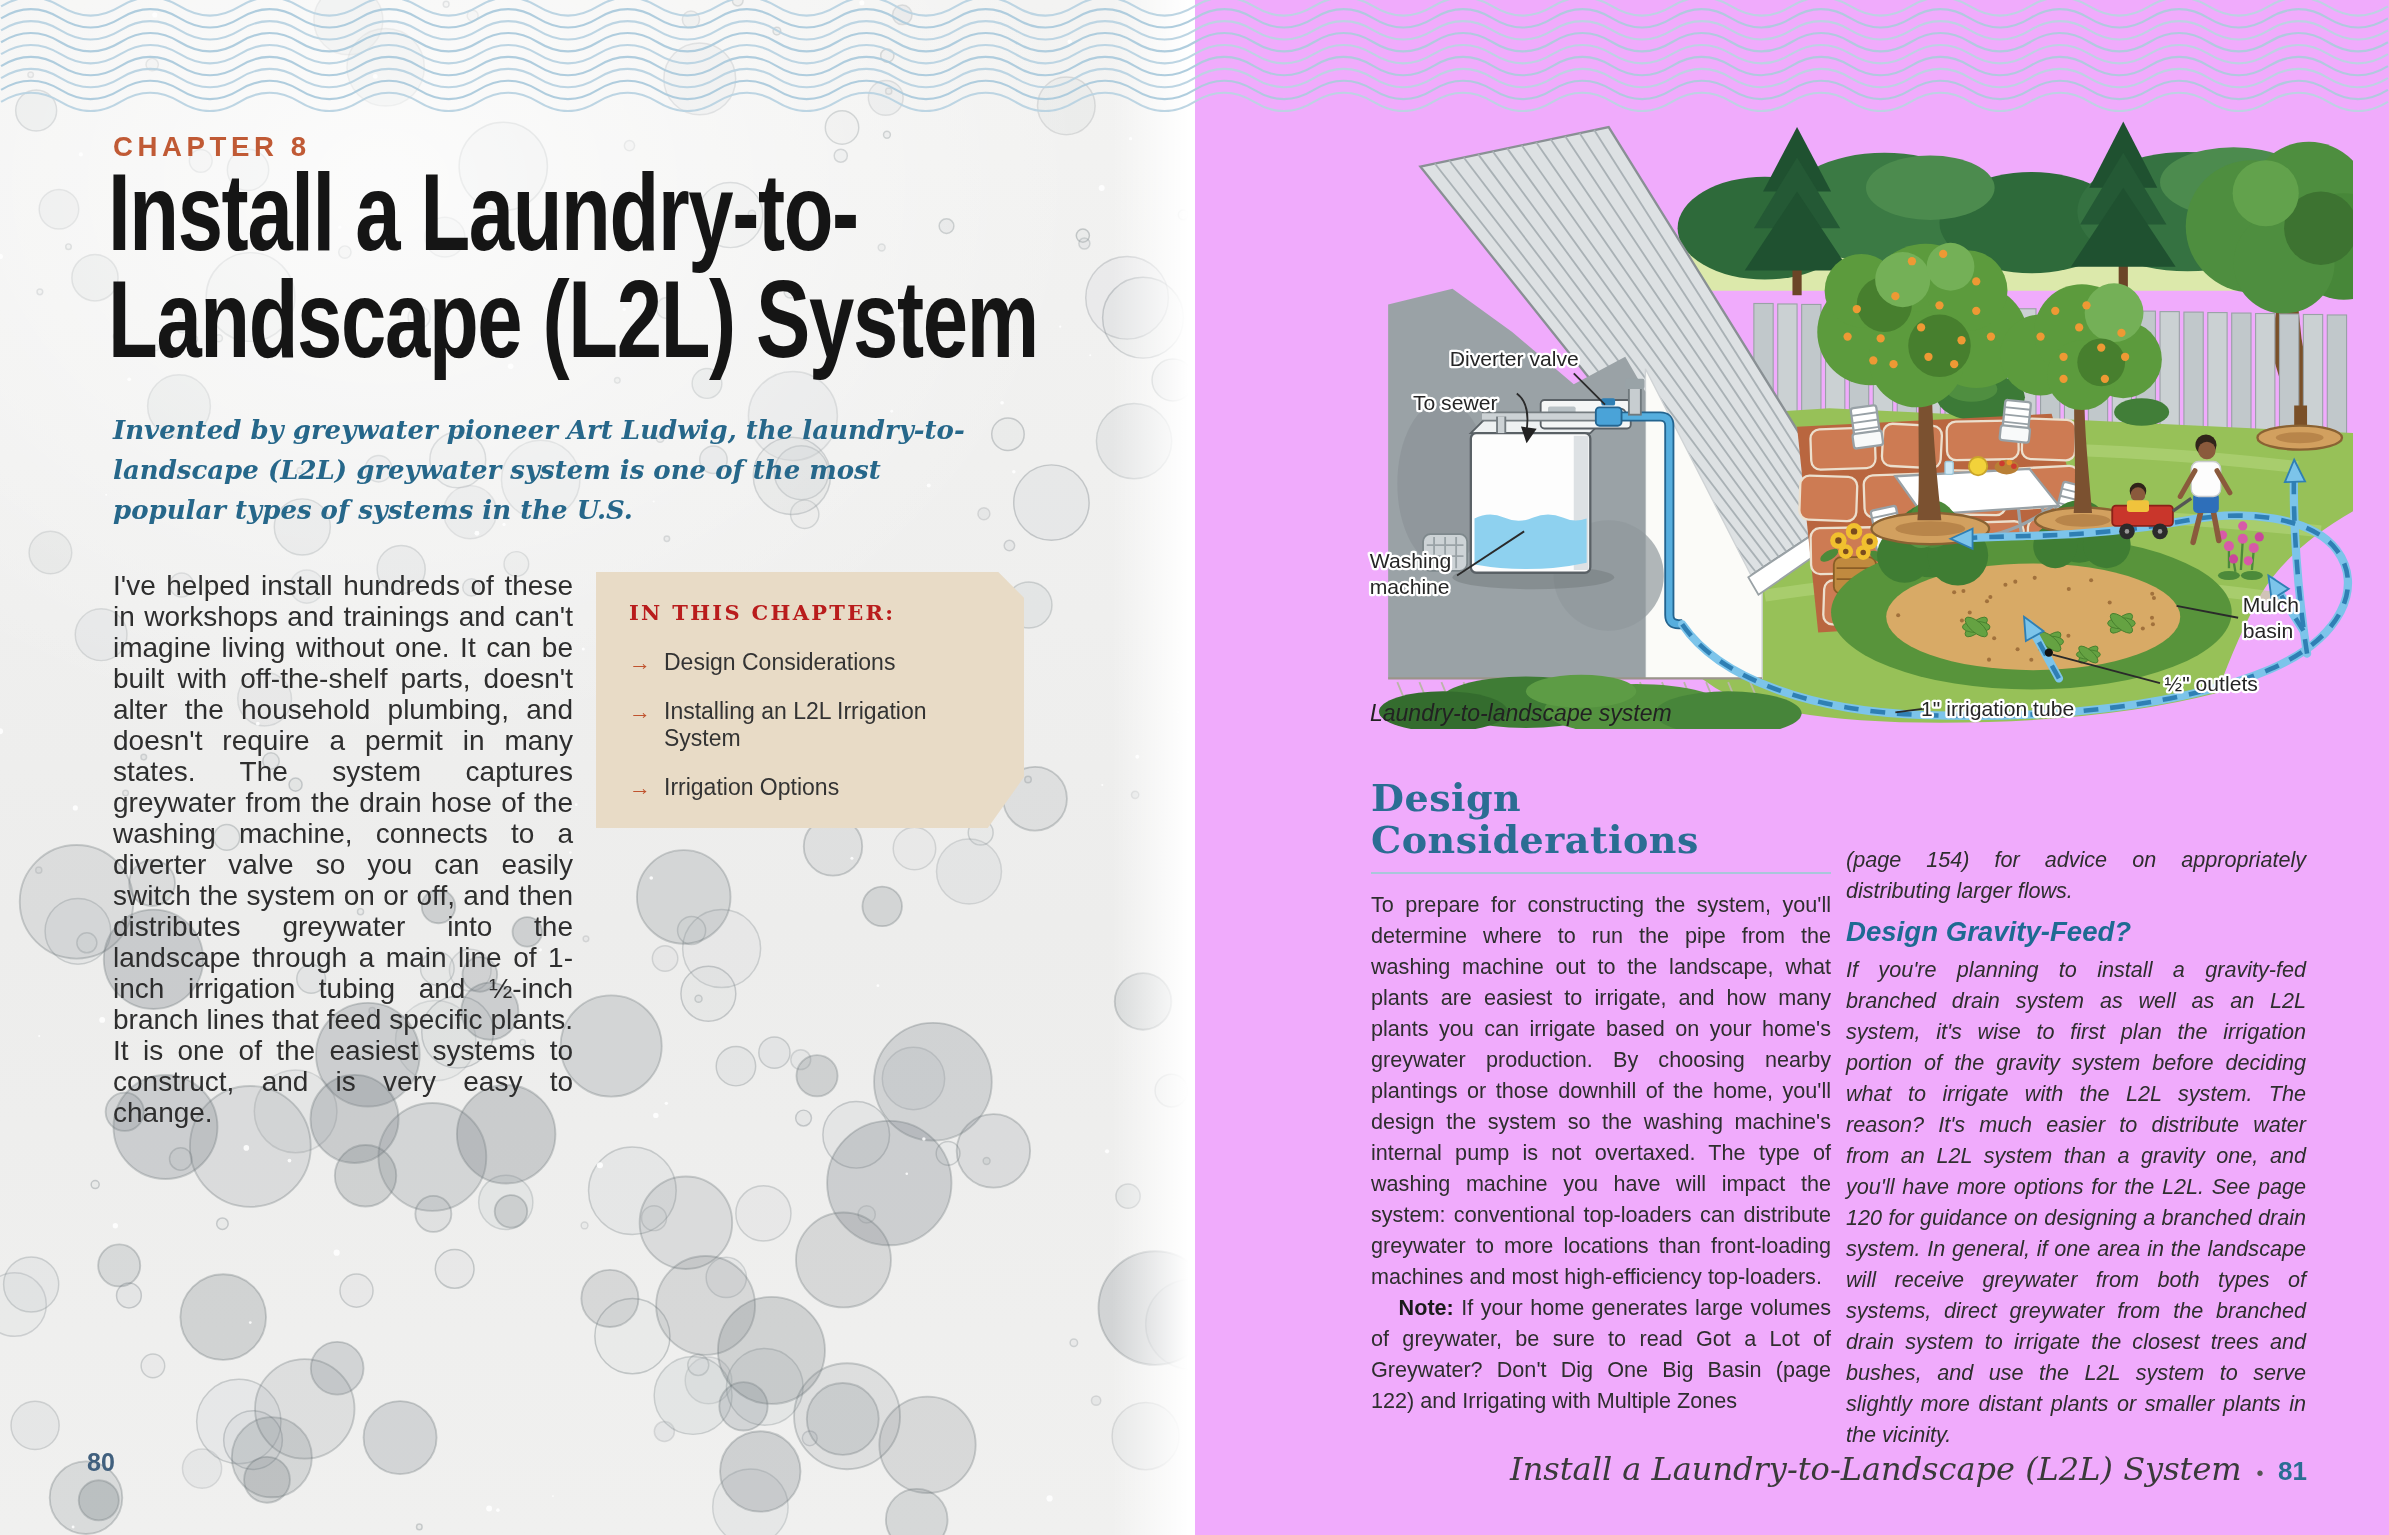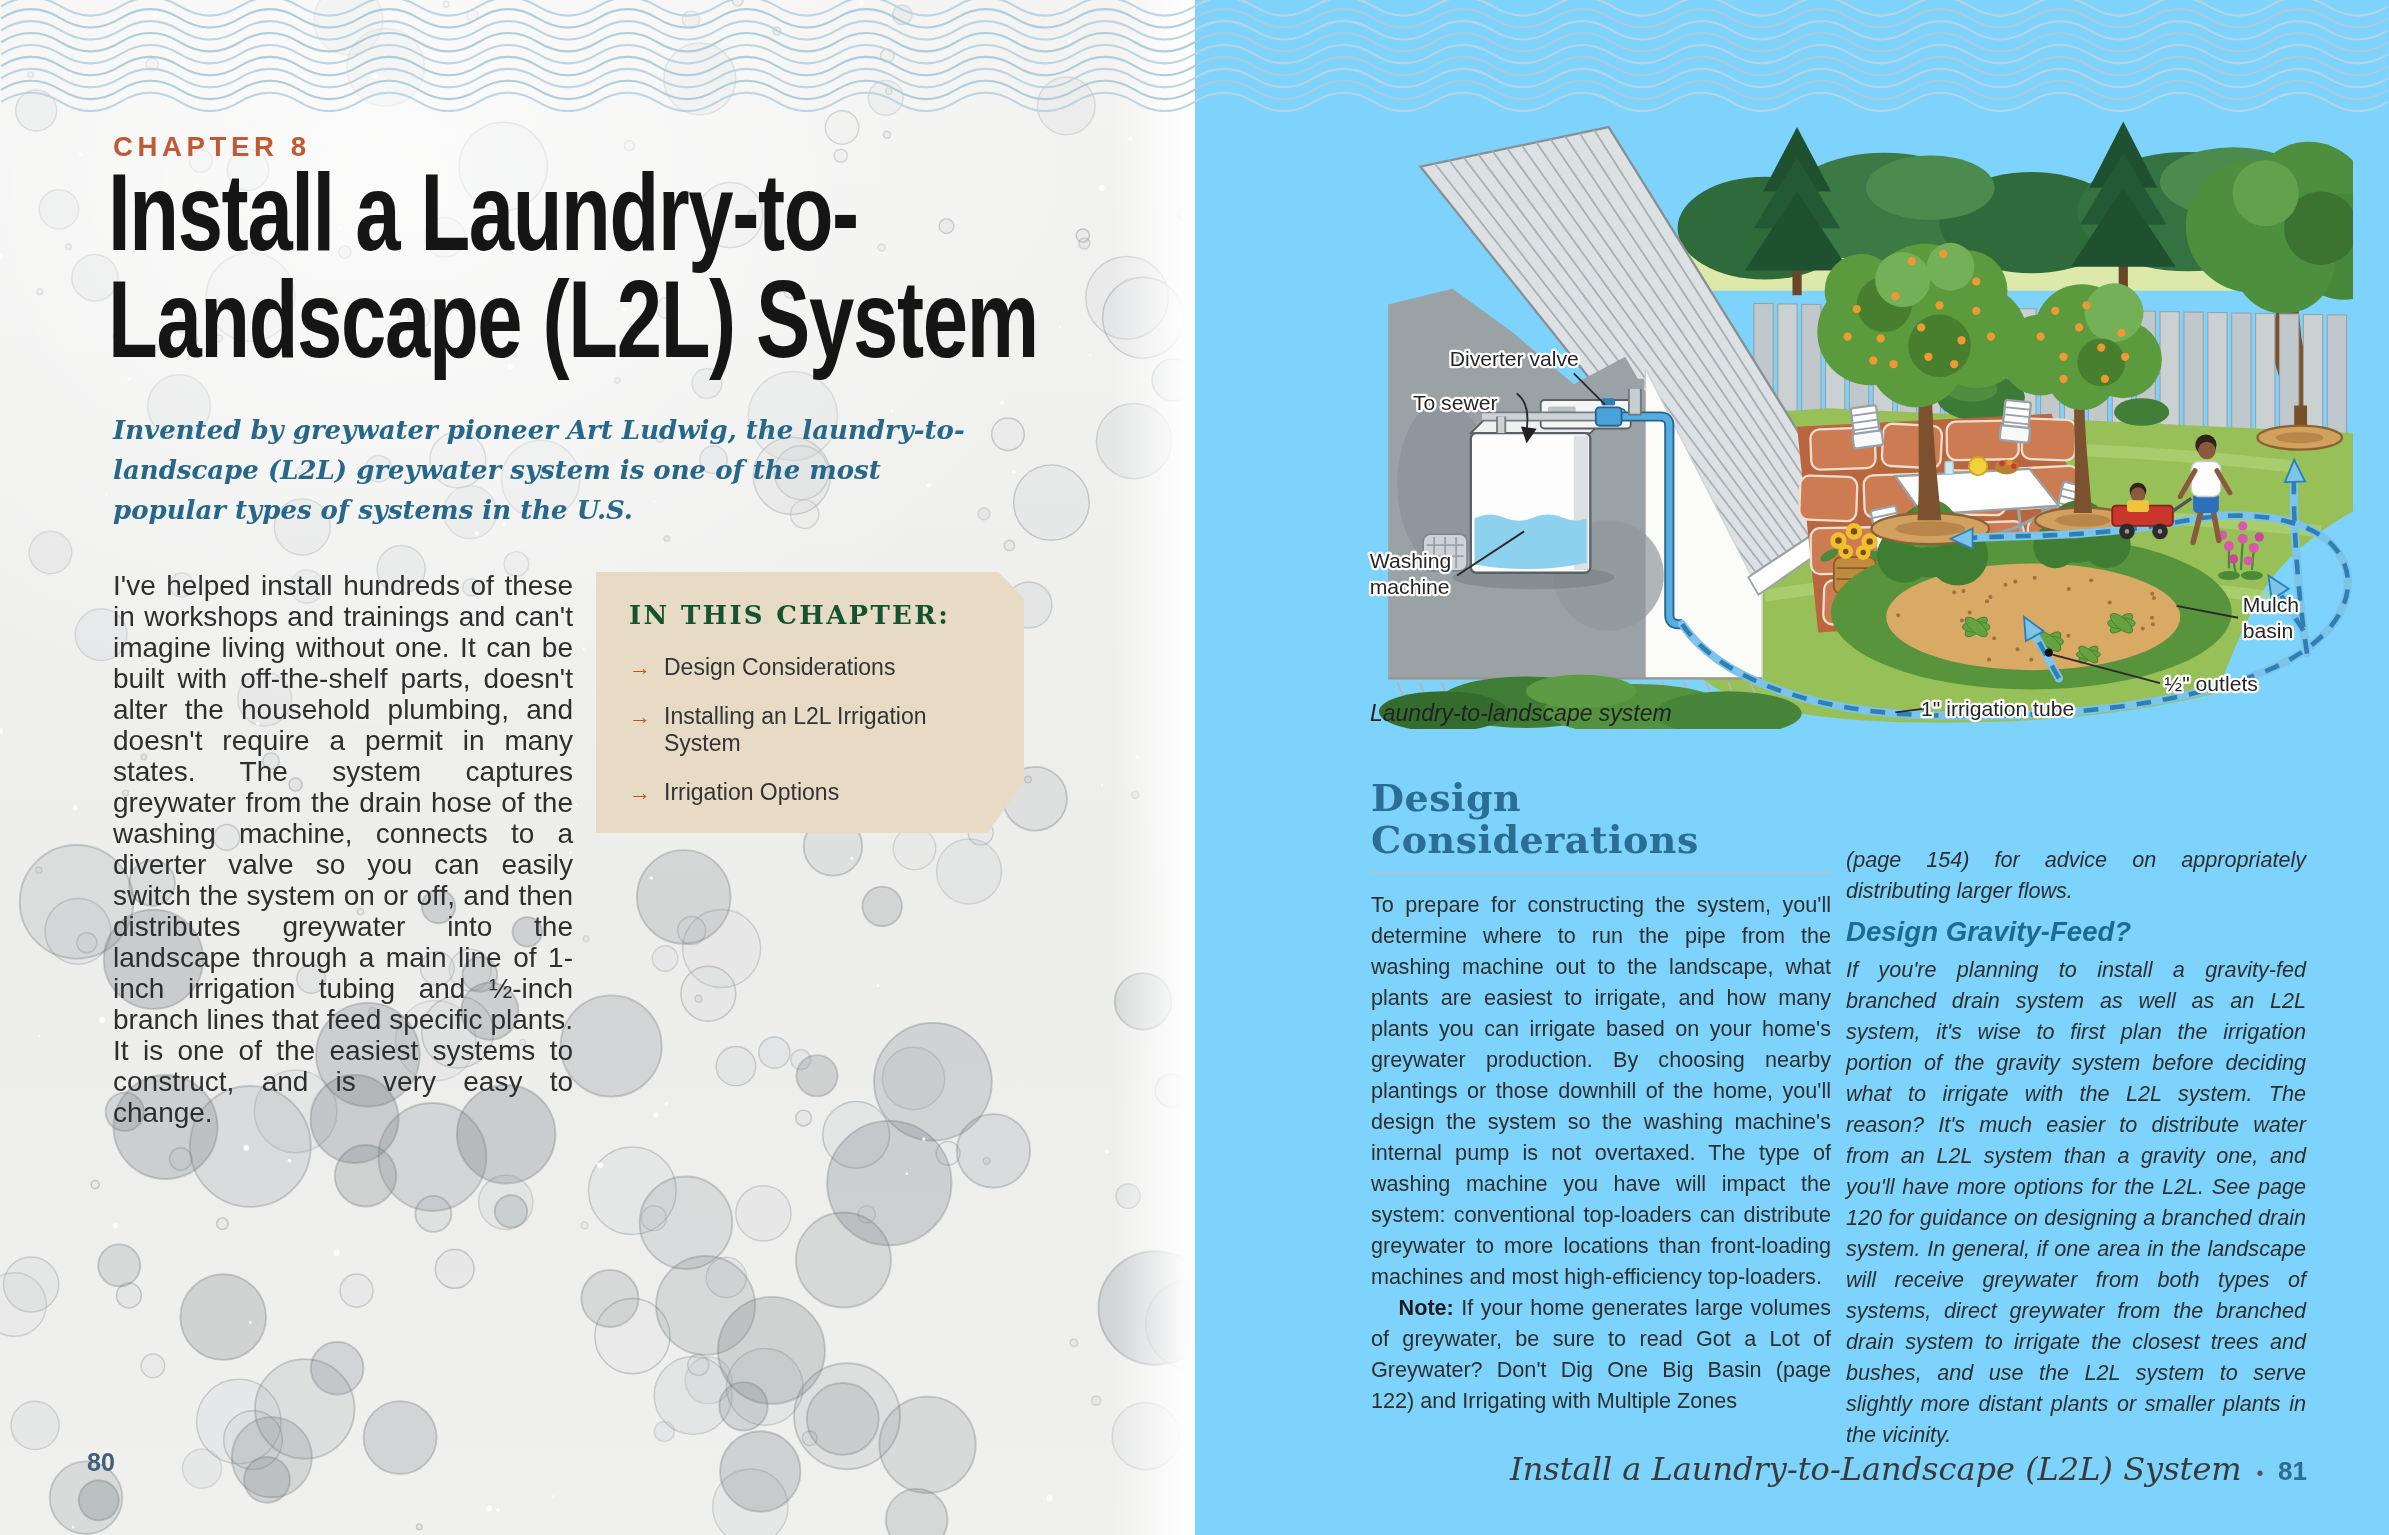--- a/index.html
+++ b/index.html
@@ -44,34 +44,34 @@
     position:absolute; left:113px; top:570px; width:460px;
     font-size:28px; line-height:31px; color:#2e2e2e; text-align:justify;
   }
   .left-body p + p { text-indent:33px; }
   .chapter-box {
     position:absolute; left:596px; top:572px; width:428px;
     background:#e8dbc6; padding:27.6px 31px 24px 33px;
     clip-path:polygon(0 0, 94% 0, 100% 10%, 100% 80%, 91.5% 100%, 0 100%);
   }
   .chapter-box-heading {
-    font-family:"DejaVu Serif", serif; font-weight:bold; font-size:26px;
-    letter-spacing:2.3px; color:#14532d; margin-bottom:24px;
+    font-family:"DejaVu Serif", serif; font-weight:bold; font-size:21px;
+    letter-spacing:2.3px; color:#b91c1c; margin-bottom:24px;
   }
   .chapter-box-item { display:flex; align-items:baseline; margin-bottom:22px; }
   .chapter-box-item:last-child { margin-bottom:3.7px; }
   .box-arrow { color:#c0532e; font-size:22px; margin-right:13px; flex:0 0 auto; }
   .box-item-label { font-size:23px; color:#333333; }
   .pagenum-left {
     position:absolute; left:87px; top:1448px;
     font-size:25px; font-weight:bold; color:#41607e;
   }
 
   
-  .page-right { position:absolute; left:1195px; top:0; width:1195px; height:1536px; background:#7dd3fc; }
+  .page-right { position:absolute; left:1195px; top:0; width:1195px; height:1536px; background:#f0abfc; }
   .illustration-svg { position:absolute; left:138px; top:116px; }
   .illo-caption {
     position:absolute; left:175px; top:700px;
     font-style:italic; font-size:23px; color:#222222;
   }
   .col { position:absolute; width:460px; font-size:21.6px; line-height:31px; color:#2e2e2e; text-align:justify; }
   .col-1 { left:176px; top:777px; }
   .col-2 { left:651px; top:844px;font-style:italic; }
   .section-heading {
     font-family:"DejaVu Serif", serif; font-weight:bold; font-size:38px;

